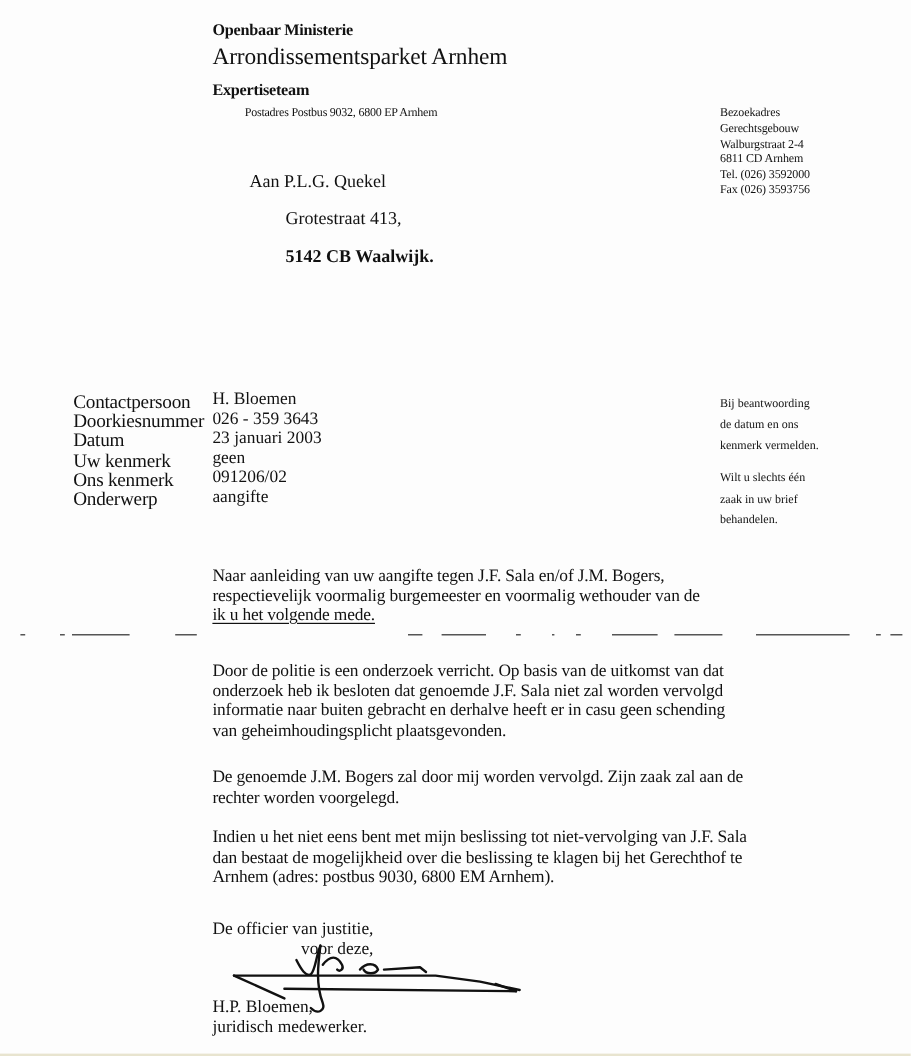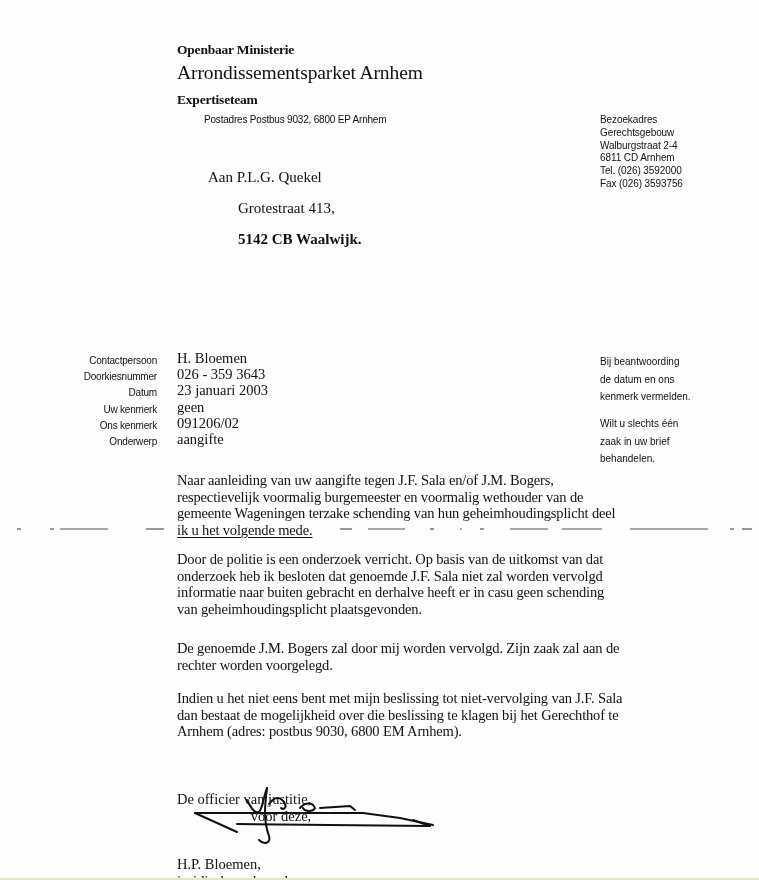--- a/index.html
+++ b/index.html
@@ -8,36 +8,36 @@
       background: #fdfdfd;
     }
     body {
       width: 759px;
       height: 880px;
       position: relative;
       overflow: hidden;
       color: #111;
     }
     .lserif { font-family: "Liberation Serif", serif; }
-    .sans { font-family: Liberation Sans, sans-serif; padding-left: 27px; }
-    .abs { position: absolute; white-space: nowrap; margin-top: 25px; }
+    .sans { font-family: Liberation Serif, serif; padding-left: 27px; }
+    .abs { position: absolute; white-space: nowrap; }
 
     #org-name { left: 177px; top: 17px; font-size: 13.5px; font-weight: bold; letter-spacing: -0.2px; }
     #office-name { left: 177px; top: 37px; font-size: 19.5px; letter-spacing: -0.1px; }
     #team-name { left: 177px; top: 67px; font-size: 13.5px; font-weight: bold; letter-spacing: -0.2px; }
     #postal-address { left: 177px; top: 89px; font-size: 10px; letter-spacing: -0.2px; }
 
     #visit-address { left: 573px; top: 89px; font-size: 10px; line-height: 12.8px; letter-spacing: -0.1px; }
     #visit-address div { white-space: nowrap; }
 
     #recipient-name { left: 208px; top: 144px; font-size: 15px; }
     #recipient-street { left: 238px; top: 175px; font-size: 15px; }
     #recipient-city { left: 238px; top: 206px; font-size: 15px; font-weight: bold; }
 
-    #meta-labels { left: 34px; top: 328px; width: 96px; text-align: right; font-size: 10px; line-height: 16.2px; letter-spacing: -0.2px; }
+    #meta-labels { left: 34px; top: 328px; width: 96px; font-size: 16px; line-height: 16.2px; letter-spacing: -0.2px; }
     #meta-labels div { white-space: nowrap; }
     #meta-values { left: 177px; top: 325px; font-size: 14.5px; line-height: 16.2px; }
     #meta-values div { white-space: nowrap; }
 
     #side-note-1 { left: 573px; top: 328px; font-size: 10px; line-height: 17.5px; }
     #side-note-2 { left: 573px; top: 390px; font-size: 10px; line-height: 17.5px; }
     #side-note-1 div, #side-note-2 div { white-space: nowrap; }
 
     .para { position: absolute; left: 177px; font-size: 14.5px; line-height: 16.6px; letter-spacing: -0.15px; }
     .para div { white-space: nowrap; }
@@ -121,21 +121,20 @@
     <line x1="562" y1="2" x2="602" y2="2"></line>
     <line x1="630" y1="2" x2="708" y2="2"></line>
     <line x1="730" y1="2" x2="734" y2="2"></line>
     <line x1="742" y1="2" x2="752" y2="2"></line>
   </g>
 </svg>
 
 <div id="para-1" class="para lserif">
   <div>Naar aanleiding van uw aangifte tegen J.F. Sala en/of J.M. Bogers,</div>
   <div>respectievelijk voormalig burgemeester en voormalig wethouder van de</div>
-  <div>gemeente Wageningen terzake schending van hun geheimhoudingsplicht deel</div>
   <div class="underline-run">ik u het volgende mede.</div>
 </div>
 <div id="para-2" class="para lserif">
   <div>Door de politie is een onderzoek verricht. Op basis van de uitkomst van dat</div>
   <div>onderzoek heb ik besloten dat genoemde J.F. Sala niet zal worden vervolgd</div>
   <div>informatie naar buiten gebracht en derhalve heeft er in casu geen schending</div>
   <div>van geheimhoudingsplicht plaatsgevonden.</div>
 </div>
 <div id="para-3" class="para lserif">
   <div>De genoemde J.M. Bogers zal door mij worden vervolgd. Zijn zaak zal aan de</div>

